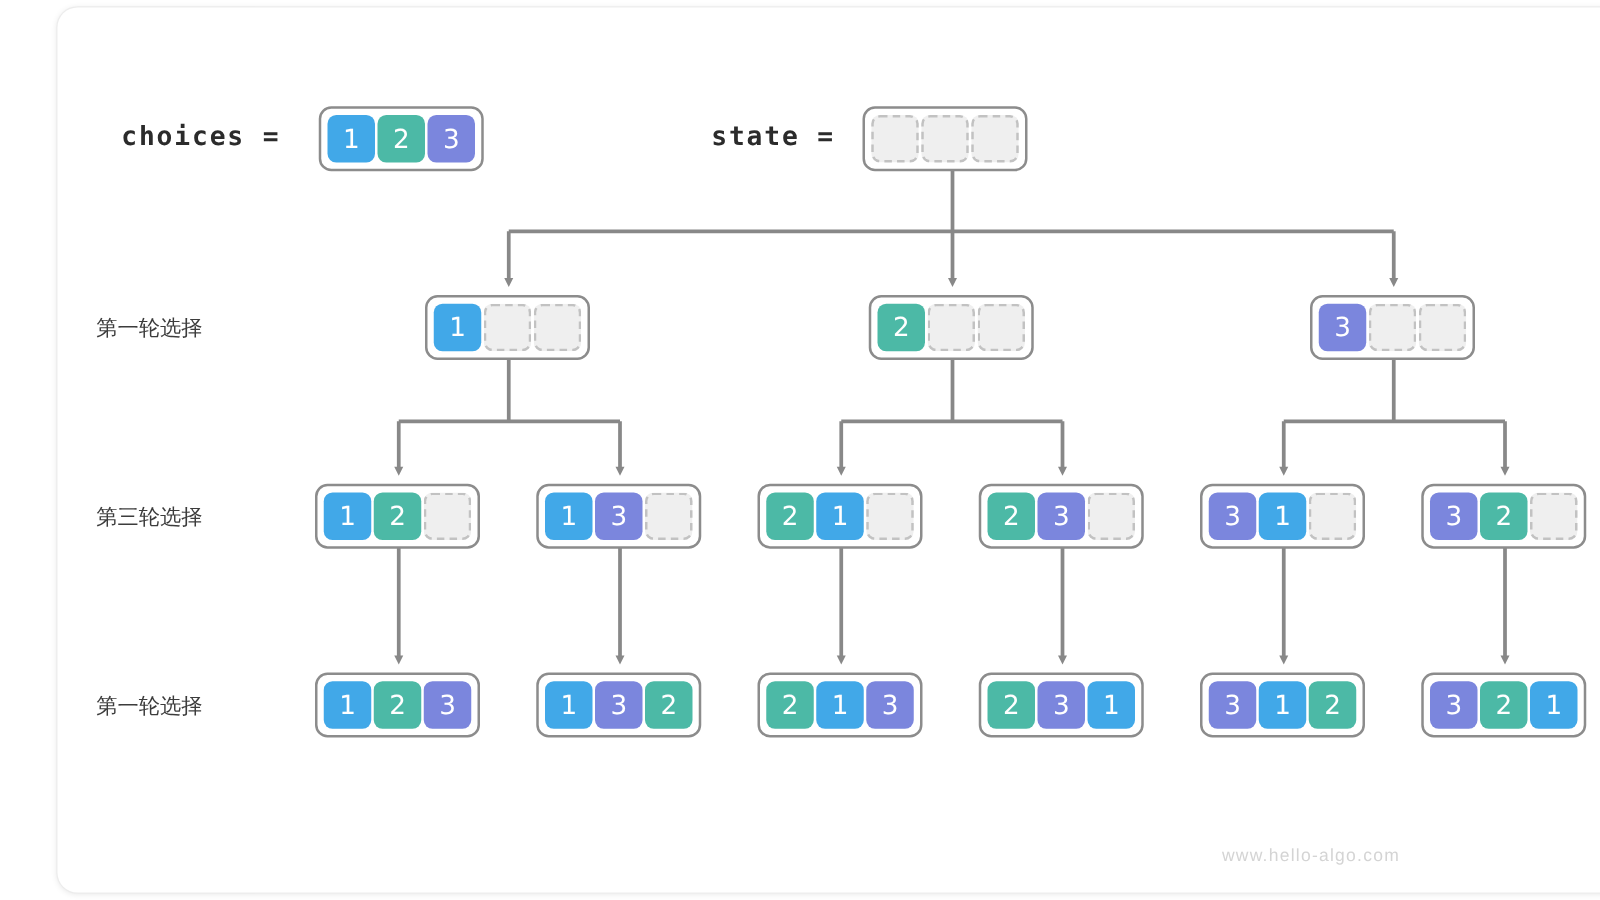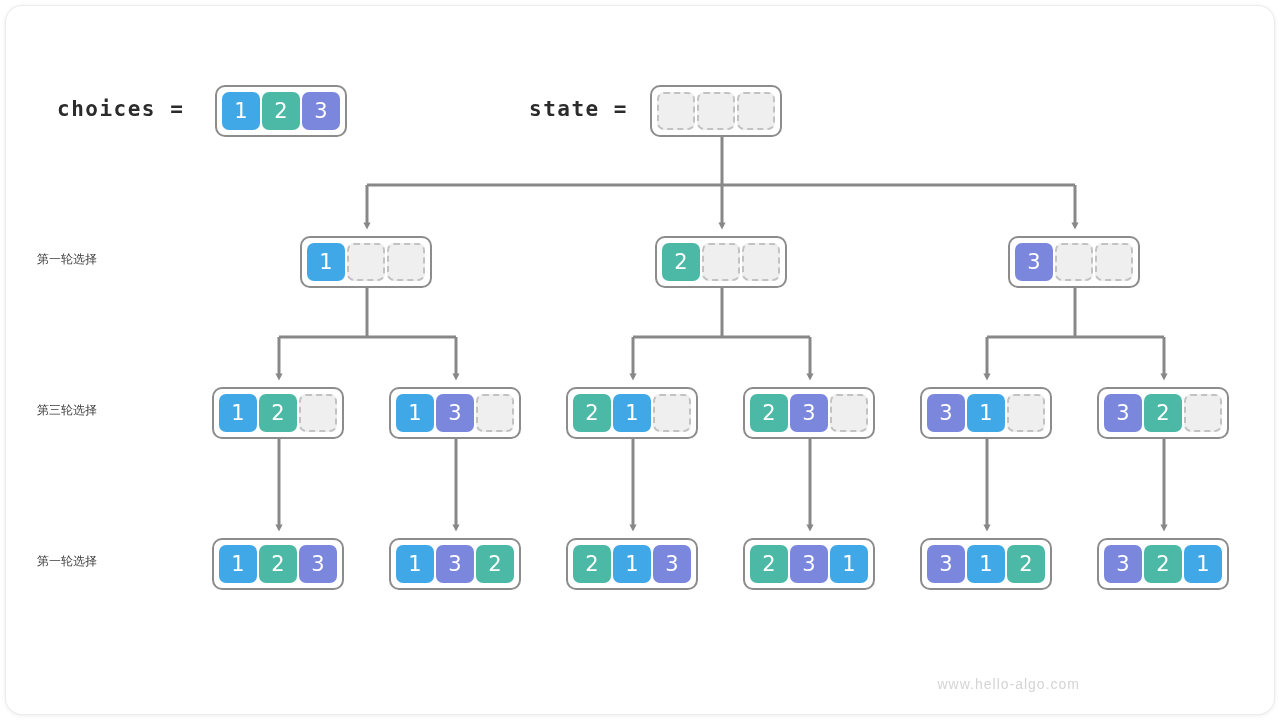--- a/index.html
+++ b/index.html
@@ -6,20 +6,21 @@
   html, body {
     width: 1280px; height: 720px;
     background: #ffffff;
     font-family: "DejaVu Sans", sans-serif;
     overflow: hidden;
   }
   #canvas {
     position: relative;
     width: 1120px; height: 720px;
     background: #ffffff;
+    margin-left: 40px;
   }
   
   #frame {
     position: absolute;
     left: 6px; top: 6px;
     width: 1268px; height: 708px;
     background: #ffffff;
     border-radius: 16px;
     box-shadow: 0 0 0 1px #ececec, 0 1px 5px rgba(0,0,0,0.10);
   }
@@ -35,21 +36,21 @@
     font-family: "DejaVu Sans Mono", monospace;
     font-size: 21px;
     font-weight: bold;
     color: #2b2b2b;
     letter-spacing: 1.5px;
     white-space: nowrap;
   }
   .row-label {
     position: absolute;
     font-family: "DejaVu Sans", sans-serif;
-    font-size: 12px;
+    font-size: 17px;
     color: #3c3c3c;
     white-space: nowrap;
   }
 
   
   .array {
     position: absolute;
     display: flex;
     align-items: center;
     gap: 2px;

